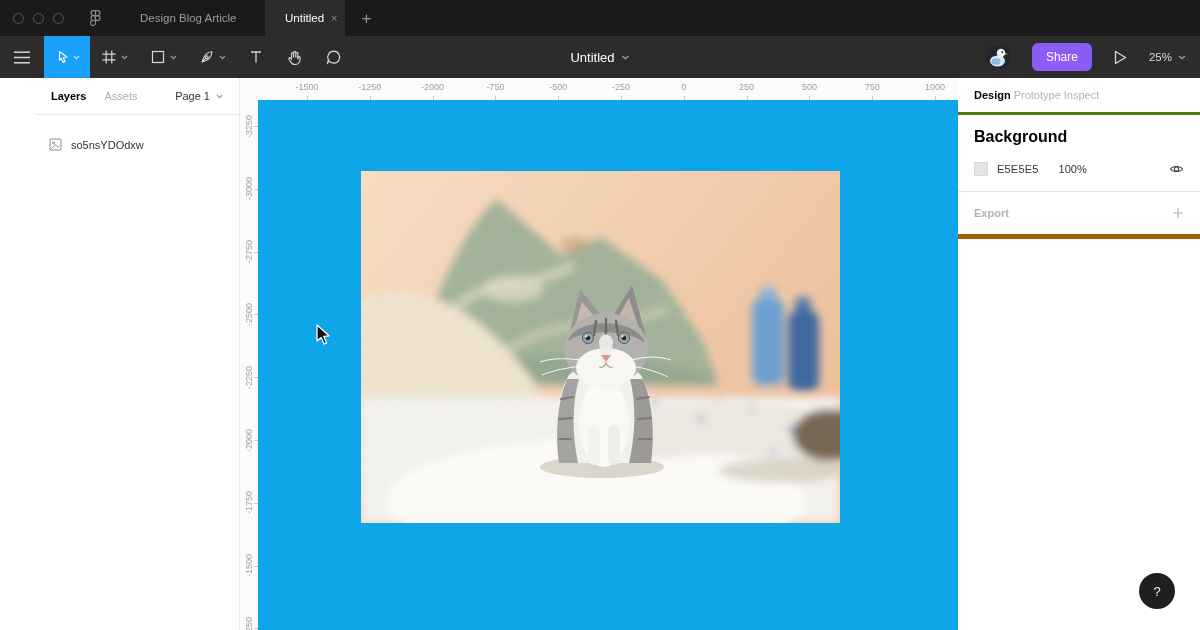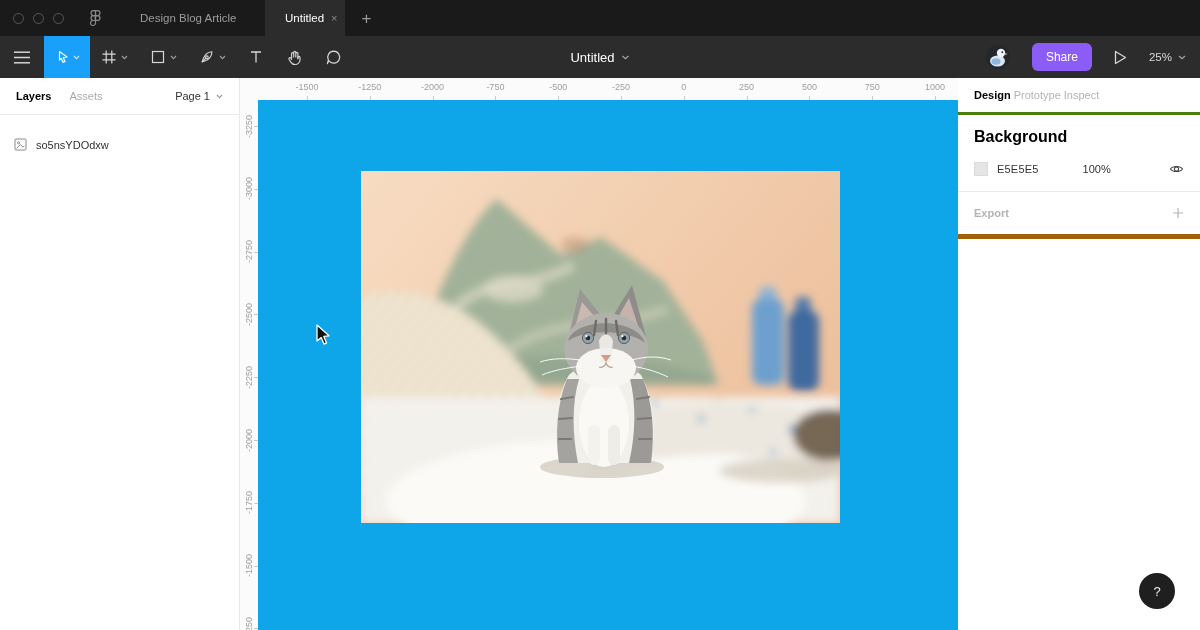--- a/index.html
+++ b/index.html
@@ -35,21 +35,21 @@
   .avatar { width:24px; height:24px; border-radius:50%; overflow:hidden; }
   .share-btn { margin-left:22px; border:none; border-radius:6px; padding:7px 14px;
                color:#fff; font-size:12px; font-family:inherit; }
   .present-btn { margin-left:22px; display:flex; align-items:center; }
   .zoom-ctl { margin-left:22px; display:flex; align-items:center; gap:6px;
               color:#d9d9d9; font-size:11.5px; }
 
   
   .main { display:flex; height:552px; }
 
-  .left-panel { width:240px; background:#fff; border-right:1px solid #e9e9e9; }
+  .left-panel { width:240px; background:#fff; border-right:1px solid #e9e9e9;padding-left:35px; }
   .lp-header { height:37px; display:flex; align-items:center; padding:0 16px;
                border-bottom:1px solid #e9e9e9; font-size:11px; }
   .lp-tab-layers { color:#000; font-weight:700; }
   .lp-tab-assets { color:#ababab; margin-left:18px; }
   .page-select { margin-left:auto; display:flex; align-items:center; gap:6px; color:#333; }
   .layer-row { height:32px; margin-top:4px; display:flex; align-items:flex-end;
                padding:0 14px; gap:9px; font-size:11px; color:#333; }
 
   .canvas { width:718px; position:relative; background:#0ea5e9; overflow:hidden; }
   .v-ruler { position:absolute; left:0; top:0; bottom:0; width:18px; background:#fbfbfb;
@@ -68,21 +68,21 @@
   .right-panel { width:242px; background:#fff; position:relative; }
   .rp-tabs { height:37px; display:flex; align-items:center; gap:3px; padding:0 16px;
              border-bottom:3px solid #4d7c0f; font-size:11px; }
   .rp-tab-active { color:#000; font-weight:700; }
   .rp-tab { color:#b3b3b3; }
   .rp-section { border-bottom:1px solid #e9e9e9; padding:13px 16px 15px; }
   .rp-heading { font-size:16px; font-weight:700; color:#000; }
   .bg-row { margin-top:16px; display:flex; align-items:center; font-size:11px; color:#333; }
   .swatch { width:14px; height:14px; border:1px solid #dadada; }
   .hex-val { margin-left:9px; letter-spacing:.2px; }
-  .opacity-val { margin-left:44px; }
+  .opacity-val { margin-left:20px; }
   .eye-btn { margin-left:auto; display:flex; align-items:center; }
   .export-row { display:flex; align-items:center; justify-content:space-between;
                 padding:15px 16px; border-bottom:5px solid #a16207;text-align:right; }
   .export-label { font-size:11px; font-weight:700; color:#b3b3b3; }
   .help-btn { position:absolute; left:181px; top:495px; width:36px; height:36px;
               border-radius:50%; background:#1f1f1f; color:#eee; font-size:13px;
               display:flex; align-items:center; justify-content:center; }
 </style>
 </head>
 <body>

